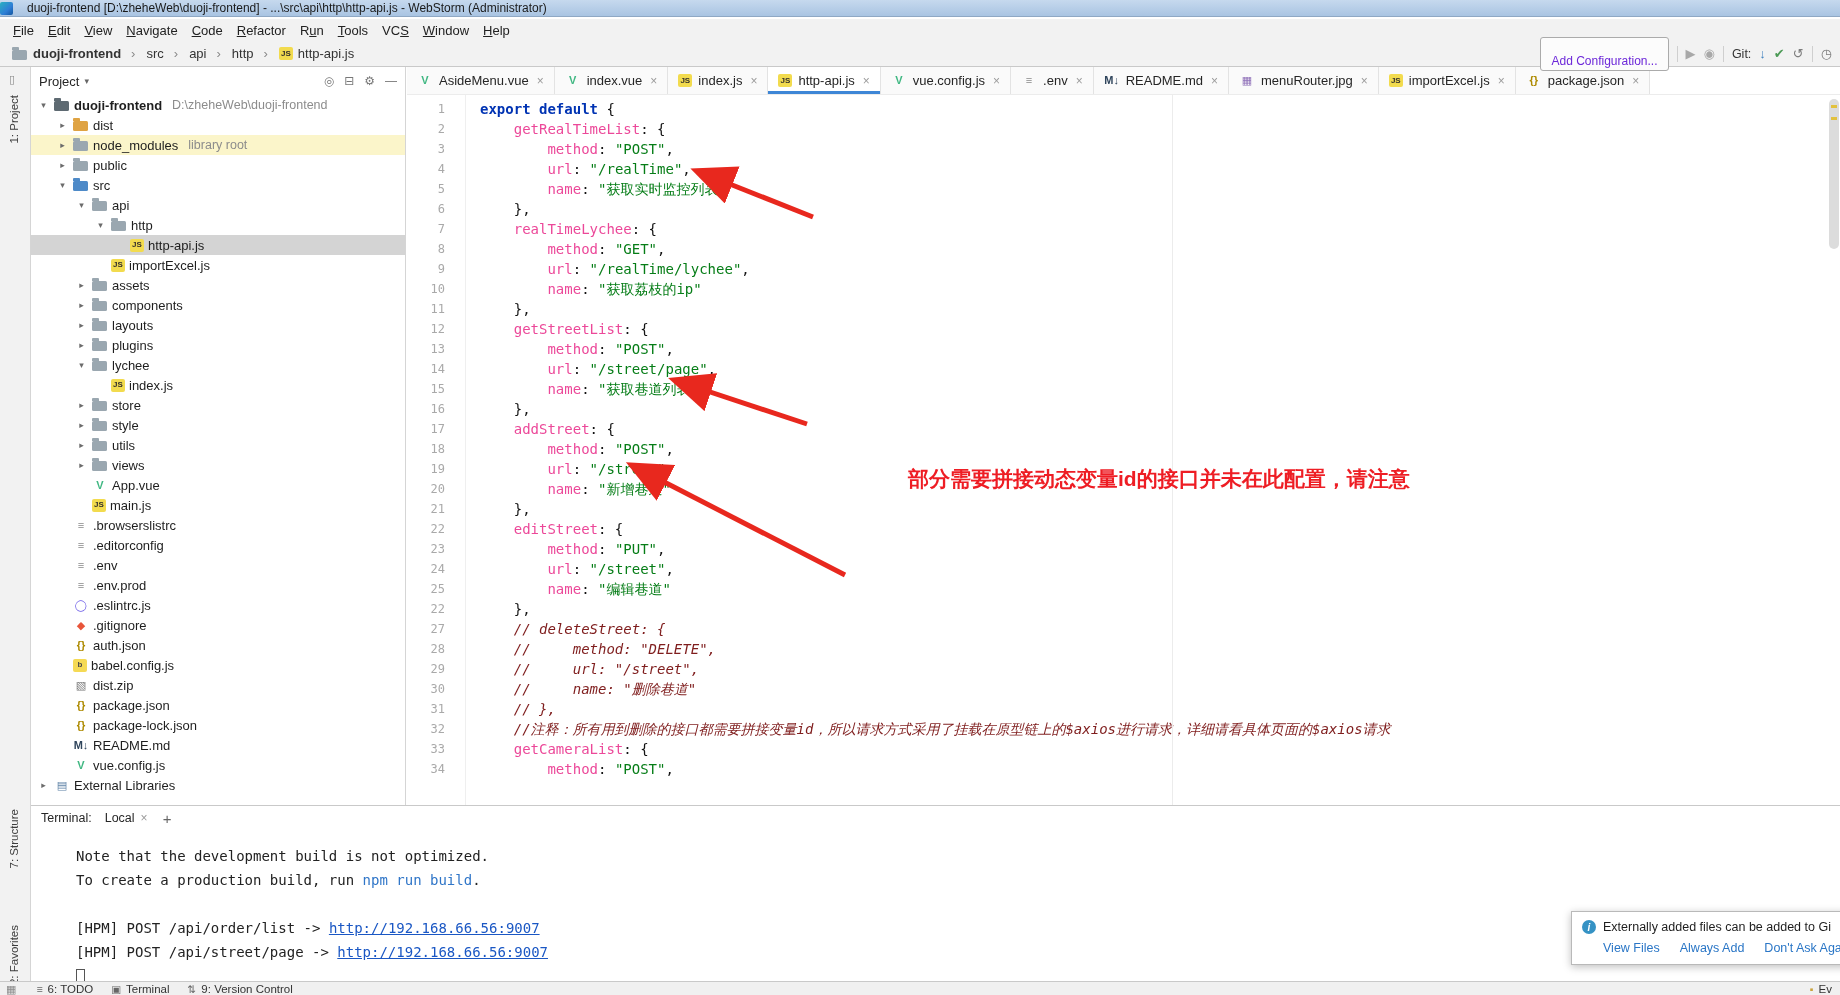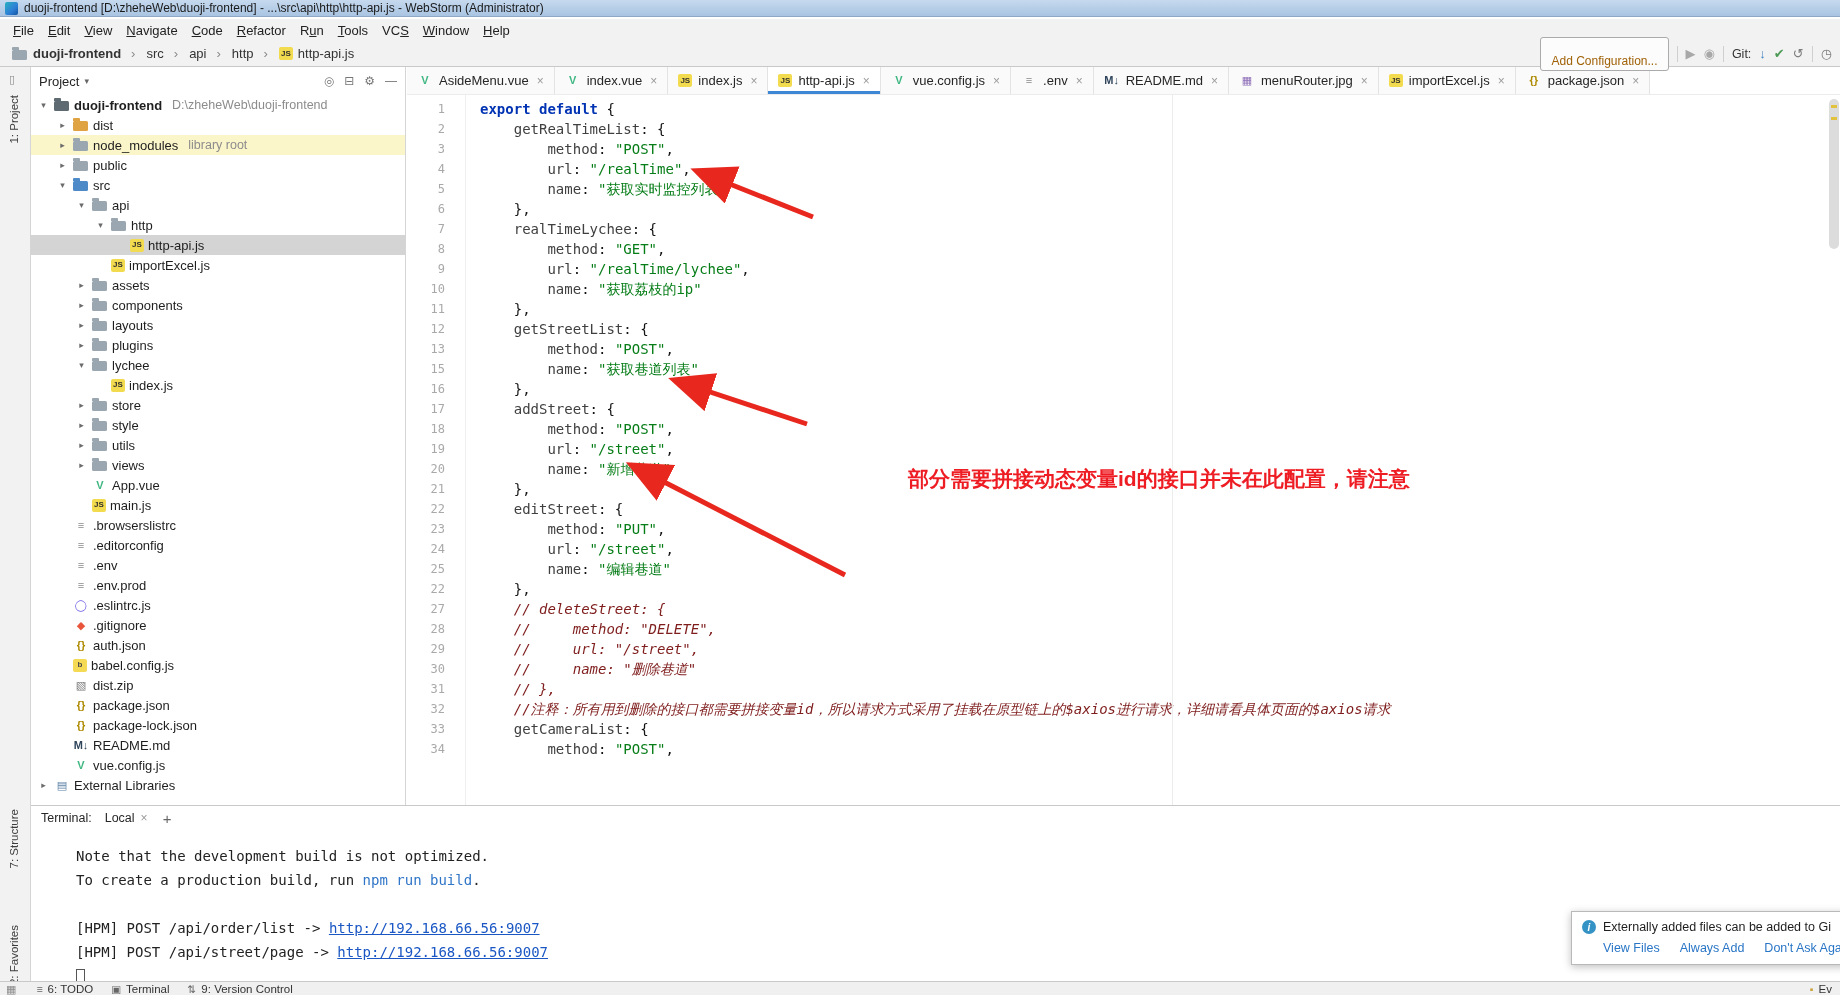--- a/index.html
+++ b/index.html
@@ -1,34 +1,34 @@
 <!DOCTYPE html>
 <html><head>
 <meta charset="utf-8">
 <style>
   *{box-sizing:border-box;margin:0;padding:0}
   html,body{width:1840px;height:995px;overflow:hidden;background:#fff}
   #app{position:relative;width:1840px;height:995px;overflow:hidden;font-family:"Liberation Sans","DejaVu Sans",sans-serif;color:#1e1e1e;background:#fff}
 
   
-  .titlebar{position:absolute;top:0;left:0;right:0;height:17px;background:linear-gradient(#c6d9ee,#a9c4e2);border-bottom:1px solid #8fa8c4;display:flex;align-items:center;gap:6px;padding-left:5px;font-size:12px;color:#1a1a1a;z-index:5}
+  .titlebar{position:absolute;top:0;left:0;right:0;height:17px;background:linear-gradient(#c6d9ee,#a9c4e2);border-bottom:1px solid #8fa8c4;display:flex;align-items:center;gap:14px;font-size:12px;color:#1a1a1a;z-index:5}
   .app-icon{width:13px;height:13px;border-radius:2px;background:linear-gradient(135deg,#29b1c1,#2e7ed6 60%,#1256a0);flex:none}
 
   
   .menubar{position:absolute;top:19px;left:0;right:0;height:22px;background:#f2f2f2;display:flex;align-items:center;padding-left:6px;font-size:13px;z-index:5}
   .menu-item{padding:1px 7px;color:#222;cursor:default}
 
   
   .toolbar{position:absolute;top:41px;left:0;right:0;height:26px;background:#f2f2f2;border-bottom:1px solid #c9c9c9;display:flex;align-items:center;padding:0 8px;font-size:13px;z-index:5}
   .breadcrumbs{display:flex;align-items:center;gap:2px}
   .crumb{display:flex;align-items:center;gap:5px;padding:0 4px;color:#333}
   .crumb.bold .crumb-label{font-weight:bold}
   .crumb+.crumb::before{content:"›";color:#8a8a8a;margin-right:6px}
   .toolbar-right{margin-left:auto;display:flex;align-items:center;gap:8px}
-  .add-config{border:1px solid #ababab;background:#fcfcfc;border-radius:3px;height:20px;padding:16px 10px;font-size:12px;color:#a16207;font-family:inherit}
+  .add-config{border:1px solid #ababab;background:#fcfcfc;border-radius:3px;height:20px;padding:16px 10px;font-size:12px;color:#6d28d9;font-family:inherit}
   .tb-icon{font-size:13px;line-height:1;cursor:default}
   .tb-sep{width:1px;height:16px;background:#cfcfcf}
   .git-label{color:#333;font-size:12.5px}
 
   
   .left-strip{position:absolute;top:67px;left:0;width:31px;height:914px;background:#f2f2f2;border-right:1px solid #d5d5d5;z-index:4}
   .vlabel{position:absolute;left:8px;writing-mode:vertical-rl;transform:rotate(180deg);font-size:11.5px;color:#3c3c3c;white-space:nowrap}
   .strip-icon{position:absolute;left:9px;font-size:11px;color:#8a8a8a}
 
   
@@ -58,21 +58,21 @@
   .tab{display:inline-flex;align-items:center;gap:6px;padding:0 10px;border-right:1px solid #e3e3e3;font-size:13px;color:#262626;background:#fafafa;cursor:default}
   .tab.active{background:#fff;box-shadow:inset 0 -3px 0 #3e86d6}
   .tab-close{color:#9b9b9b;font-size:12px;margin-left:2px}
   .editor{flex:1;position:relative;overflow:hidden;font-family:"DejaVu Sans Mono","Liberation Mono",monospace;font-size:14px;padding-top:4px}
   .gutter-line{position:absolute;left:58px;top:0;bottom:0;width:1px;background:#efefef}
   .margin-guide{position:absolute;left:765px;top:0;bottom:0;width:1px;background:#ececec}
   .code-line{display:flex;height:20px;line-height:20px}
   .ln{flex:none;width:38px;text-align:right;color:#a9a9a9;font-size:12px;cursor:pointer}
   .lc{white-space:pre;padding-left:35px;cursor:text}
   .c-kw{color:#0033b3;font-weight:bold}
-  .c-key{color:#404040}
+  .c-key{color:#ec4899}
   .c-str{color:#067d17}
   .c-pln{color:#121212}
   .c-com{color:#7f1d1d;font-style:italic}
   .vscroll{position:absolute;right:1px;top:4px;width:10px;height:150px;background:rgba(130,130,130,.28);border-radius:5px}
   .stripe-mark{position:absolute;right:3px;width:6px;height:3px;background:#e2c13c}
 
   
   .arrows{position:absolute;inset:0;z-index:40;pointer-events:none}
   .annotation-text{position:absolute;left:908px;top:465px;z-index:40;font-size:21px;font-weight:bold;color:#ee1d24;white-space:nowrap}
 
@@ -463,20 +463,24 @@
             <span class="ln">11</span>
             <span class="lc"><span class="c-pln">    },</span></span>
           </div>
           <div class="code-line">
             <span class="ln">12</span>
             <span class="lc"><span class="c-pln">    </span><span class="c-key">getStreetList</span><span class="c-pln">: {</span></span>
           </div>
           <div class="code-line">
             <span class="ln">13</span>
             <span class="lc"><span class="c-pln">        </span><span class="c-key">method</span><span class="c-pln">: </span><span class="c-str">"POST"</span><span class="c-pln">,</span></span>
+          </div>
+          <div class="code-line">
+            <span class="ln">14</span>
+            <span class="lc"><span class="c-pln">        </span><span class="c-key">url</span><span class="c-pln">: </span><span class="c-str">"/street/page"</span><span class="c-pln">,</span></span>
           </div>
           <div class="code-line">
             <span class="ln">15</span>
             <span class="lc"><span class="c-pln">        </span><span class="c-key">name</span><span class="c-pln">: </span><span class="c-str">"获取巷道列表"</span></span>
           </div>
           <div class="code-line">
             <span class="ln">16</span>
             <span class="lc"><span class="c-pln">    },</span></span>
           </div>
           <div class="code-line">

